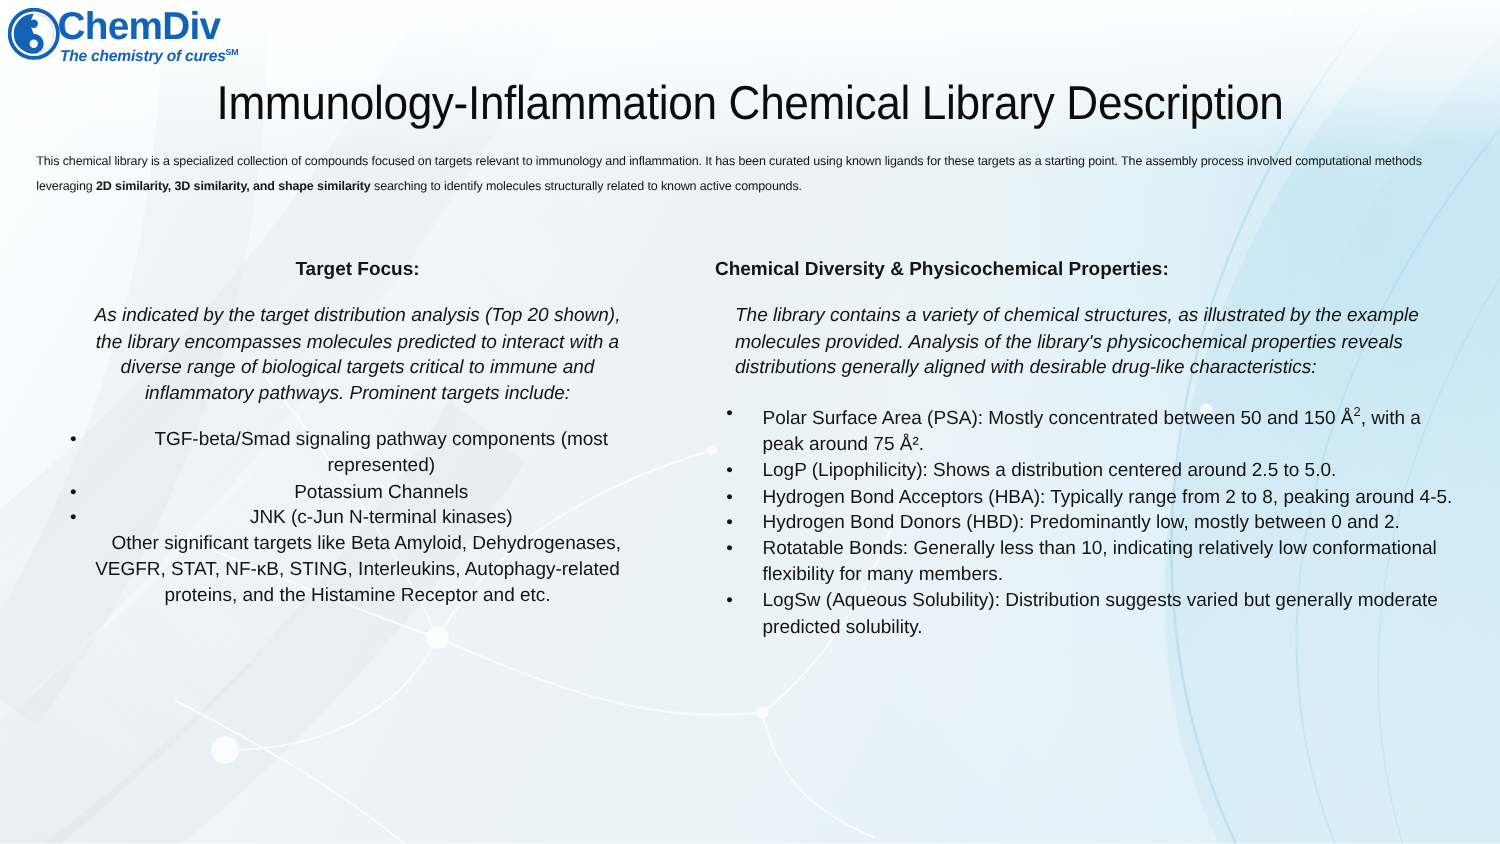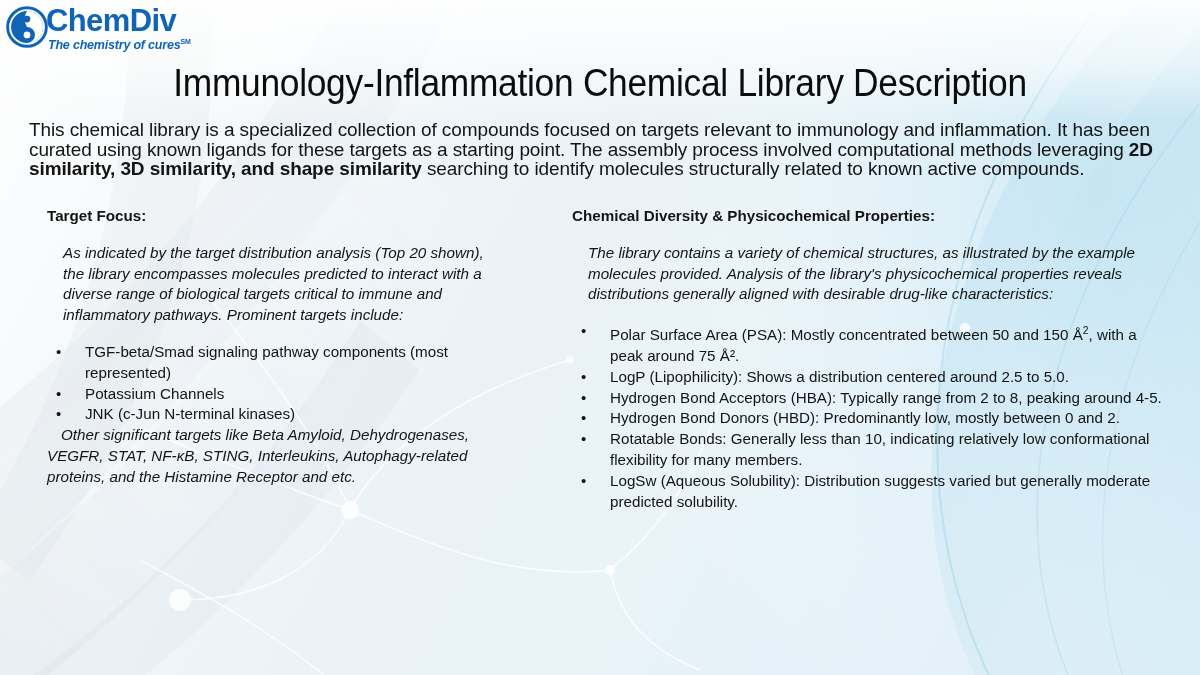--- a/index.html
+++ b/index.html
@@ -127,38 +127,39 @@
     letter-spacing: -0.3px;
     transform: scaleX(0.93);
   }
 
   
   #intro {
     position: absolute;
     left: 29px;
     top: 120px;
     width: 1145px;
-    font-size: 19px;
+    font-size: 10px;
     line-height: 19.6px;
     color: #141414;
     letter-spacing: -0.1px;
   }
   #intro b { font-weight: bold; }
 
   
   .col {
     position: absolute;
     color: #141414;
   }
   #col-left {
     left: 47px;
     top: 206px;
     width: 478px;
     font-size: 15.2px;
     line-height: 20.8px;
+    text-align: center;
   }
   #col-right {
     left: 572px;
     top: 206px;
     width: 596px;
     font-size: 15.2px;
     line-height: 20.8px;
   }
   .sec-head {
     font-weight: bold;
@@ -184,21 +185,20 @@
     position: absolute;
     left: 9px;
     top: 0;
     font-size: 15px;
     line-height: 20.8px;
     color: #141414;
   }
   .tail {
     margin: 0;
     text-indent: 14px;
-    font-style: italic;
   }
   .sup { font-size: 0.68em; vertical-align: super; }
 </style>
 </head>
 <body>
 
 <div id="slide">
 
   <svg class="bg-layer ribbon-grey" viewBox="0 0 900 900" xmlns="http://www.w3.org/2000/svg">
     <defs>

